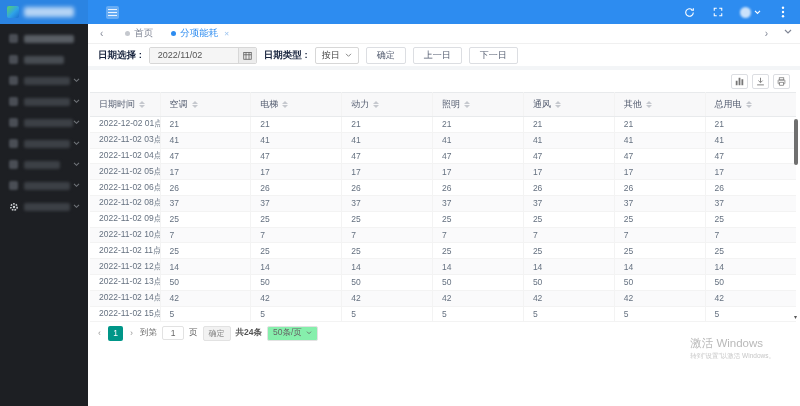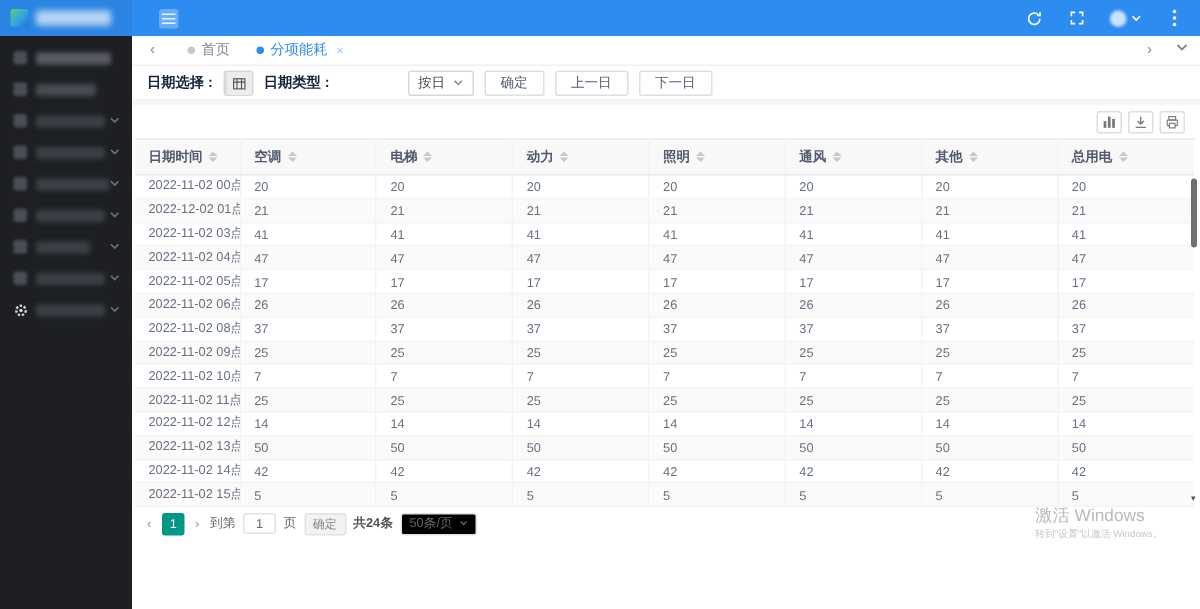--- a/index.html
+++ b/index.html
@@ -43,52 +43,52 @@
   .tab.active { color:#2d8cf0;font-family:Liberation Mono, monospace; }
   .tab.active .dot { background:#2d8cf0; }
   .tab-close { font-size:8px; color:#9bc3ef; margin-left:2px; cursor:pointer; }
   .tabbar-right { margin-left:auto; display:flex; gap:12px; }
 
   .controls { height:22px; display:flex; align-items:center; padding-left:10px; gap:7px; font-size:9.5px; }
   .ctl-label { font-weight:bold; color:#17233d; }
   .date-input { display:flex; height:17px; border:1px solid #d7d7d7; border-radius:2px; overflow:hidden; cursor:pointer; }
   .date-input .val { width:88px; background:#f5f5f5; color:#555; font-size:9px; display:flex; align-items:center; padding-left:8px; }
   .date-input .cal { width:18px; background:#ececec; border-left:1px solid #d7d7d7; display:flex; align-items:center; justify-content:center; }
-  .select-box { display:flex; align-items:center; gap:5px; height:17px; border:1px solid #d7d7d7; border-radius:2px; padding:0 6px; font-size:9px; color:#444; cursor:pointer; background:#fff;margin-left:45px; }
+  .select-box { display:flex; align-items:center; gap:5px; height:17px; border:1px solid #d7d7d7; border-radius:2px; padding:0 6px; font-size:9px; color:#444; cursor:pointer; background:#fff; }
   .btn { height:17px; border:1px solid #dcdee2; border-radius:2px; background:#fff; color:#515a6e; font-size:9px; padding:0 10px; cursor:pointer; font-family:inherit; }
 
   .gap-strip { height:4px; background:#f3f5f7; }
 
   .card { background:#fff; height:336px; position:relative; }
   .card-toolbar { height:22px; display:flex; align-items:center; justify-content:flex-end; gap:4px; padding-right:10px; }
   .tool-btn { width:17px; height:15px; border:1px solid #dcdee2; border-radius:2px; background:#fff; display:flex; align-items:center; justify-content:center; cursor:pointer; }
 
   .table-wrap { position:relative; margin:0 4px 0 2px; }
   table { width:100%; border-collapse:collapse; table-layout:fixed; }
   col.c-time { width:70px; }
-  thead th { height:24px; background:#f8f8f9; border-top:1px solid #e8eaec; border-bottom:1px solid #e8eaec; font-size:9px; color:#515a6e; font-weight:bold; text-align:left; padding-left:9px; cursor:pointer; }
+  thead th { height:24px; background:#f8f8f9; border-top:1px solid #e8eaec; border-bottom:1px solid #e8eaec; font-size:9px; color:#515a6e; font-weight:normal; text-align:left; padding-left:9px; cursor:pointer; }
   thead th .th-inner { display:inline-flex; align-items:center; gap:4px; }
   tbody td { height:15.8px; font-size:8.5px; color:#657180; text-align:left; padding-left:9px; border-bottom:1px solid #f3f3f3; white-space:nowrap; overflow:hidden; }
   th:not(:last-child), td:not(:last-child) { border-right:1px solid #f3f3f3; }
   tbody tr:nth-child(even) td { background:#fafafb; }
   .sort { display:inline-flex; flex-direction:column; gap:1px; }
   .sort i { display:block; width:0; height:0; border-left:3px solid transparent; border-right:3px solid transparent; }
   .sort .up { border-bottom:3px solid #c5c8ce; }
   .sort .down { border-top:3px solid #c5c8ce; }
 
   .vscroll-thumb { position:absolute; right:-2px; top:27px; width:4px; height:46px; background:#6f6f6f; border-radius:2px; }
   .vscroll-arrow { position:absolute; right:-3px; bottom:2px; width:7px; height:8px; font-size:6px; color:#555; display:flex; align-items:center; justify-content:center; }
 
   .pagination { height:22px; display:flex; align-items:center; gap:5px; padding-left:8px; font-size:8.5px; color:#666; }
   .pg-arrow { color:#999; font-size:9px; padding:0 2px; cursor:pointer; }
   .pg-num { width:15px; height:15px; border-radius:2px; background:#009688; color:#fff; display:flex; align-items:center; justify-content:center; font-size:8.5px; cursor:pointer; }
   .pg-input { width:22px; height:14px; border:1px solid #e2e2e2; border-radius:2px; text-align:center; font-size:8.5px; color:#666; display:flex; align-items:center; justify-content:center; background:#fff; }
   .pg-btn { height:15px; border:1px solid #e2e2e2; border-radius:2px; background:#f2f2f2; color:#888; font-size:8px; padding:0 5px; cursor:pointer; font-family:inherit; }
   .pg-total { font-weight:bold; color:#555; }
-  .pg-size { display:flex; align-items:center; gap:4px; height:15px; border:1px solid #e2e2e2; border-radius:2px; padding:0 5px; cursor:pointer; background:#000000; }
+  .pg-size { display:flex; align-items:center; gap:4px; height:15px; border:1px solid #e2e2e2; border-radius:2px; padding:0 5px; cursor:pointer; background:#86efac; }
 
   .watermark { position:absolute; right:25px; top:336px; text-align:left; pointer-events:none; z-index:6; }
   .watermark .l1 { font-size:11.5px; color:#b9b9b9; }
   .watermark .l2 { font-size:6.5px; color:#c6c6c6; margin-top:1px; }
 </style>
 </head>
 <body>
 
 <div class="screen">
 
@@ -222,20 +222,21 @@
         <span class="tab-chev">›</span>
         <svg width="8" height="6" viewBox="0 0 8 6" style="margin-top:1px">
             <path d="M1 1l3 3 3-3" fill="none" stroke="#808695" stroke-width="1.2"></path>
           </svg>
       </div>
     </div>
 
     <div class="controls">
       <span class="ctl-label">日期选择 :</span>
       <div class="date-input">
+        <span class="val">2022/11/02</span>
         <span class="cal">
           <svg width="9" height="9" viewBox="0 0 12 12" fill="none" stroke="#555" stroke-width="1">
               <rect x="1" y="2" width="10" height="9"></rect>
               <path d="M1 5h10M4 2v9M8 2v9"></path>
             </svg>
         </span>
       </div>
       <span class="ctl-label">日期类型 :</span>
       <div class="select-box">
         <span>按日</span>
@@ -362,30 +363,20 @@
             <span class="th-label">总用电</span>
             <span class="sort">
                       <i class="up"></i>
                       <i class="down"></i>
                     </span>
           </span>
         </th>
       </tr>
             </thead>
           <tbody id="tbody">
-              <tr>
-                <td>2022-11-02 00点</td>
-                <td>20</td>
-                <td>20</td>
-                <td>20</td>
-                <td>20</td>
-                <td>20</td>
-                <td>20</td>
-                <td>20</td>
-              </tr>
               <tr>
                 <td>2022-12-02 01点</td>
                 <td>21</td>
                 <td>21</td>
                 <td>21</td>
                 <td>21</td>
                 <td>21</td>
                 <td>21</td>
                 <td>21</td>
               </tr>

